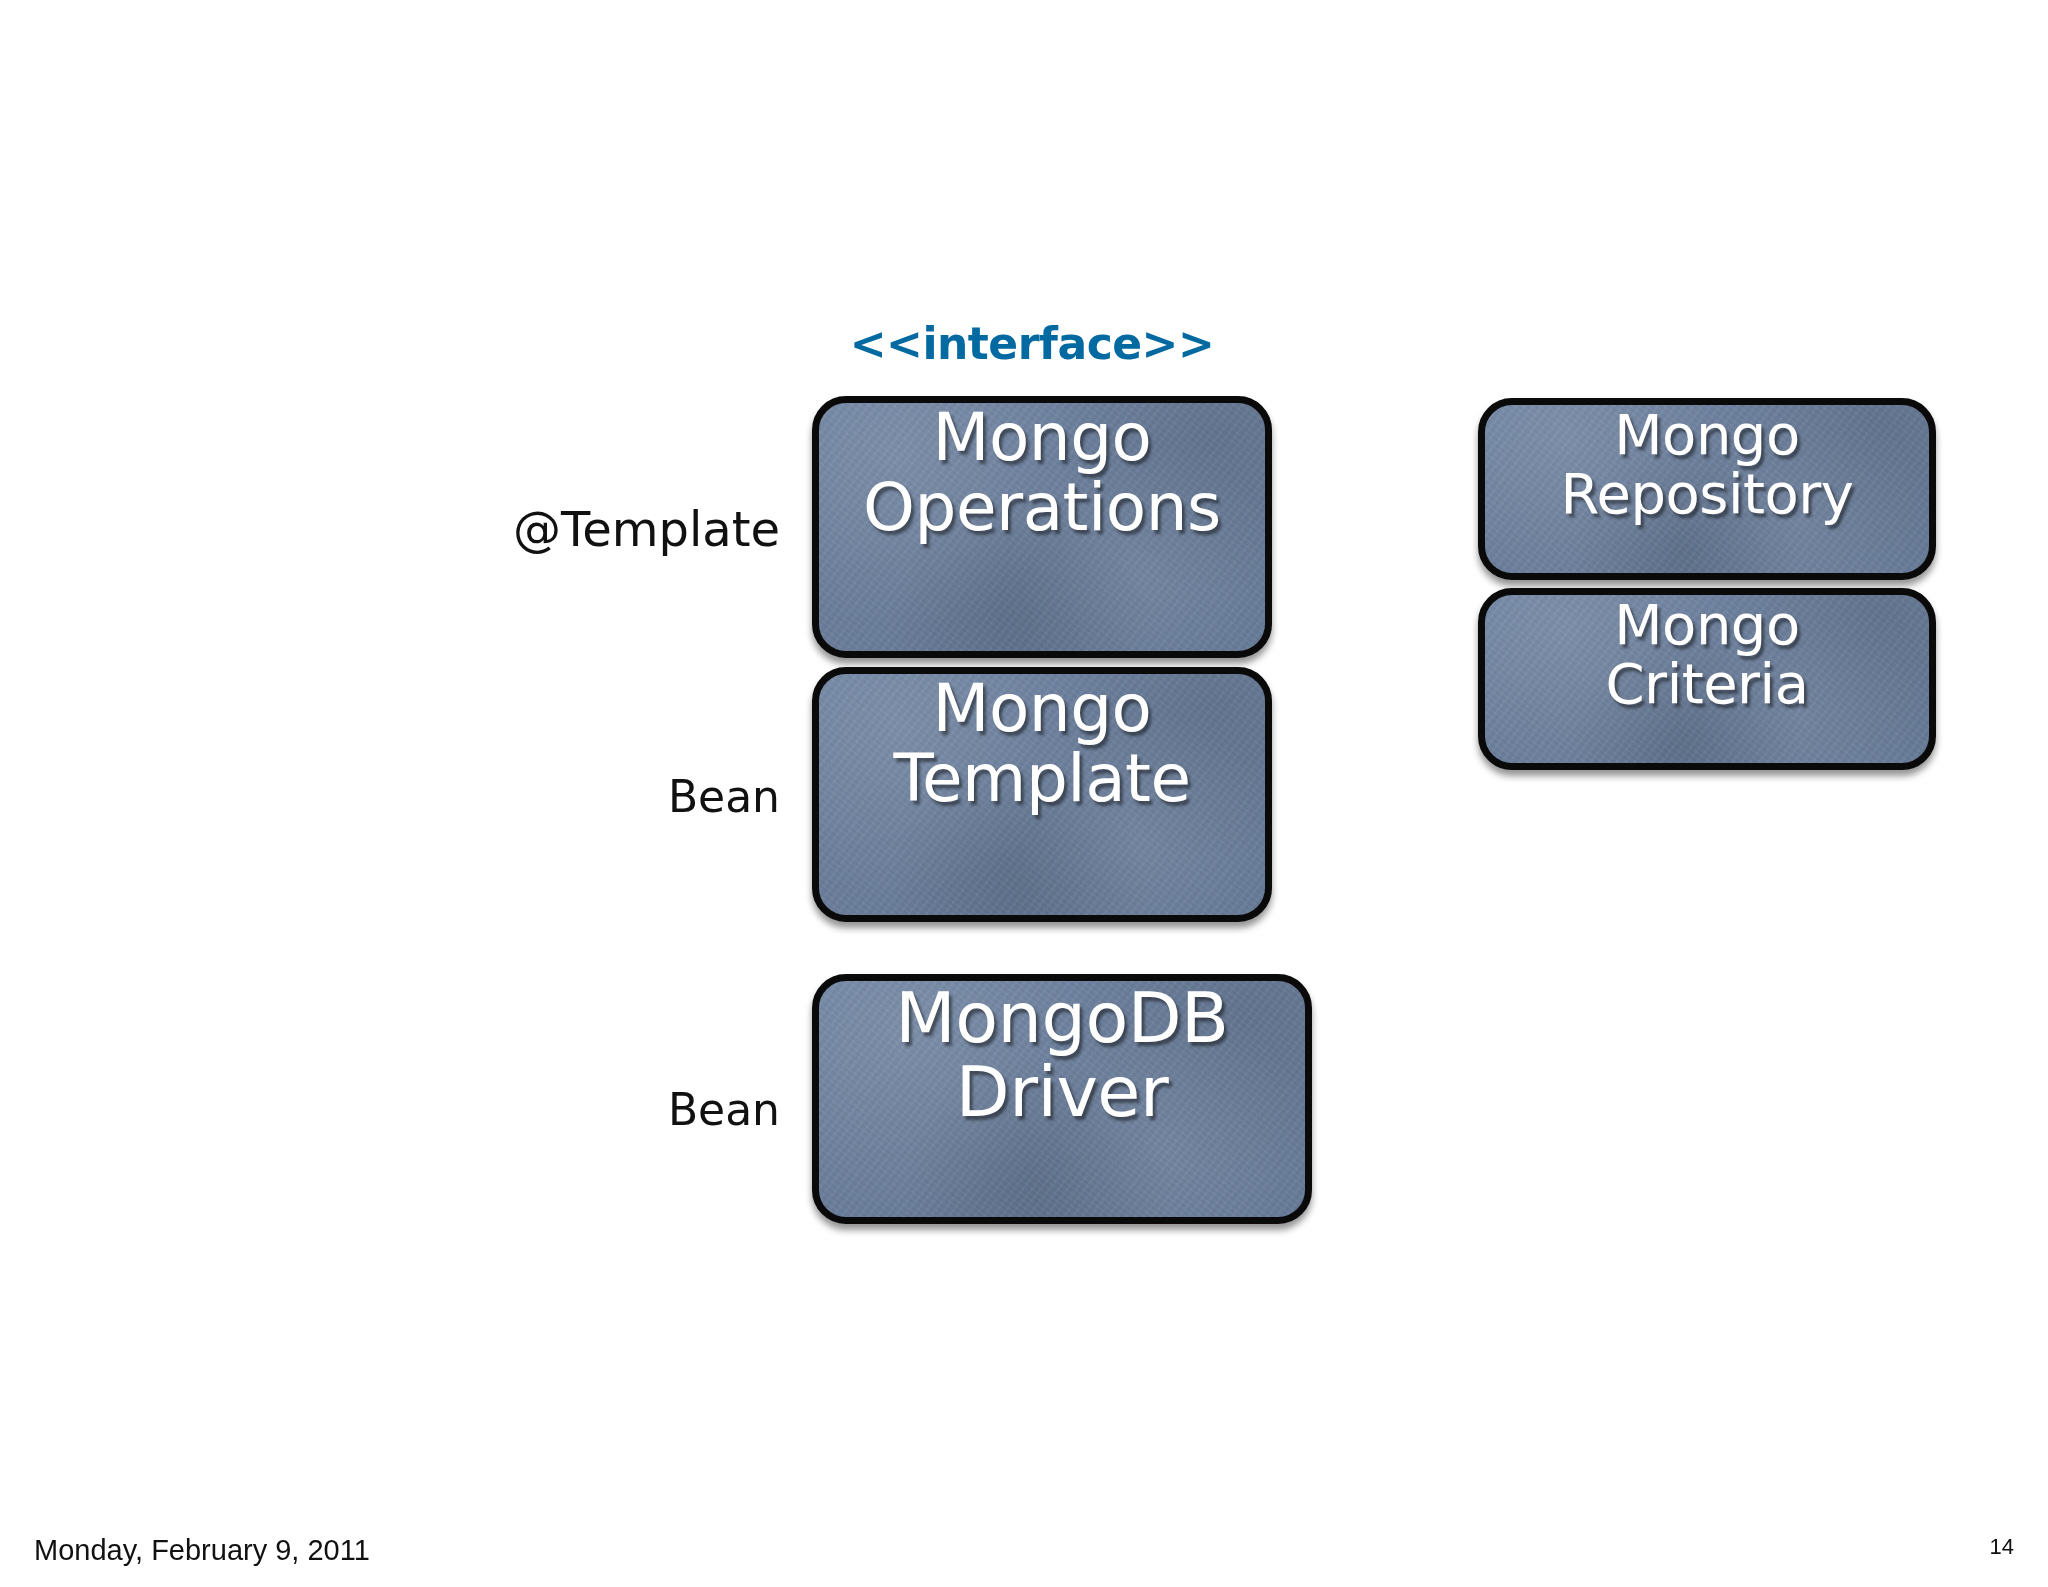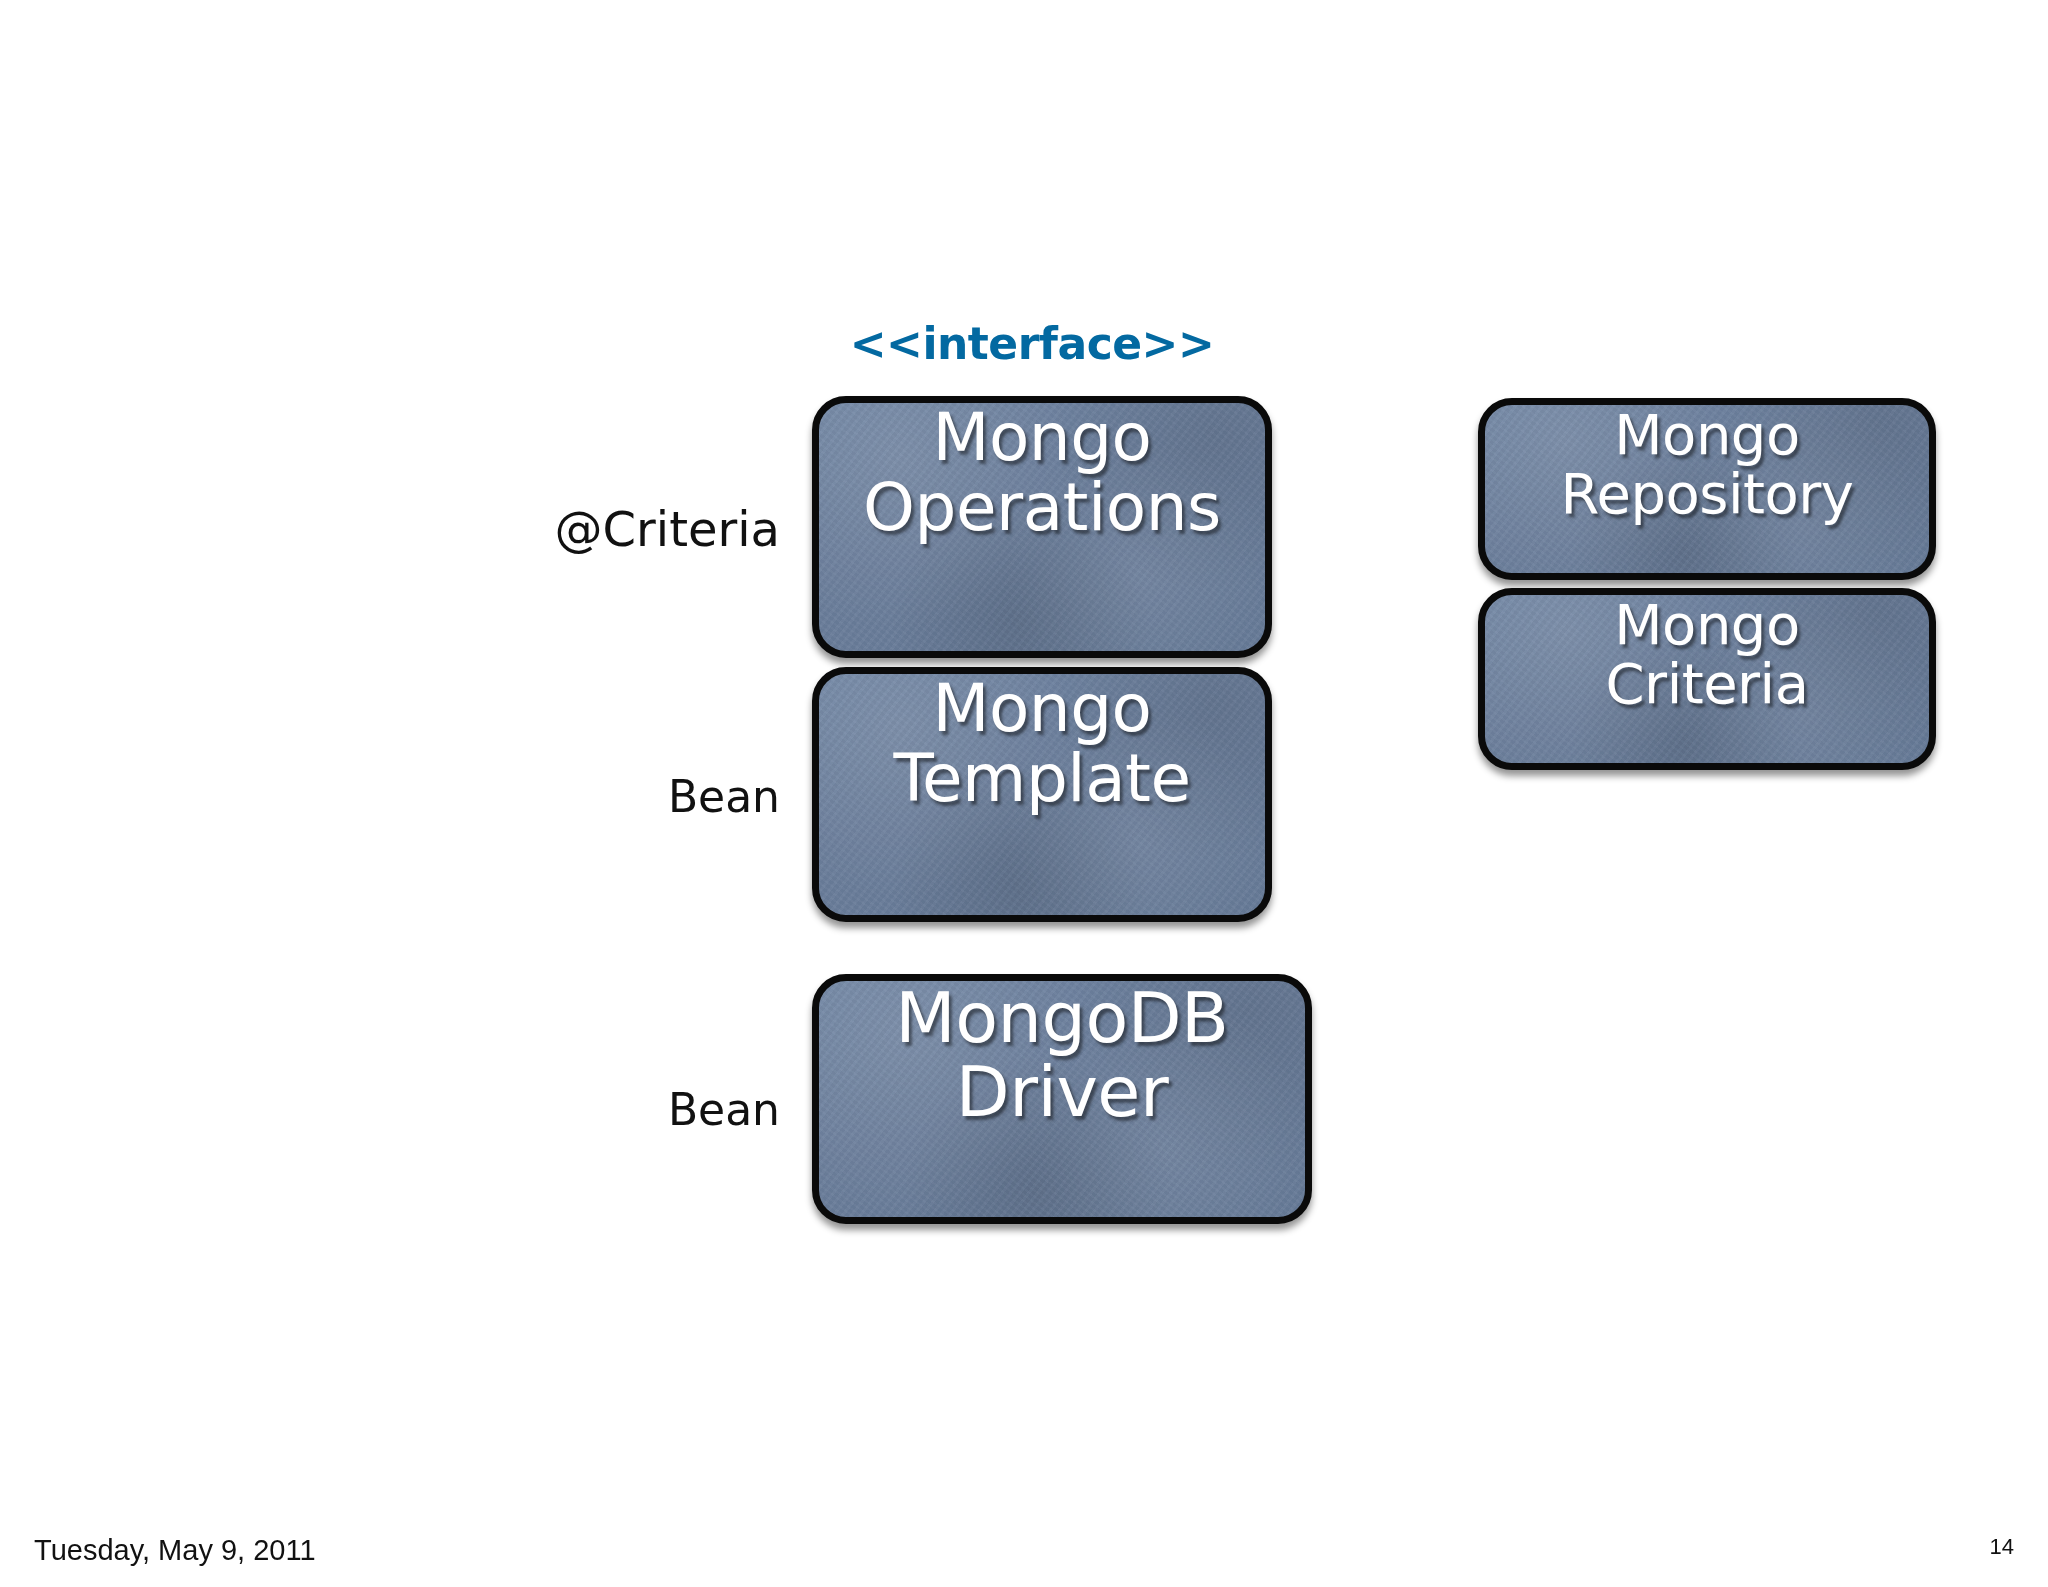--- a/index.html
+++ b/index.html
@@ -145,21 +145,21 @@
     white-space: nowrap;
   }
 </style>
 </head>
 <body>
 
 <div class="slide">
 
   <div class="stereotype">&lt;&lt;interface&gt;&gt;</div>
 
-  <div class="annot annot-autowired">@Criteria</div>
+  <div class="annot annot-autowired">@Template</div>
 
   <div class="annot annot-bean-1">Bean</div>
 
   <div class="annot annot-bean-2">Bean</div>
 
   <div class="node" id="node-mongo-operations">
     <span class="node-label">Mongo
 Operations</span>
   </div>
 
@@ -176,17 +176,17 @@
   <div class="node" id="node-mongo-repository">
     <span class="node-label">Mongo
 Repository</span>
   </div>
 
   <div class="node" id="node-mongo-criteria">
     <span class="node-label">Mongo
 Criteria</span>
   </div>
 
-  <div class="footer-date">Tuesday, May 9, 2011</div>
+  <div class="footer-date">Monday, February 9, 2011</div>
 
   <div class="footer-page">14</div>
 
 </div>
 
 </body></html>

